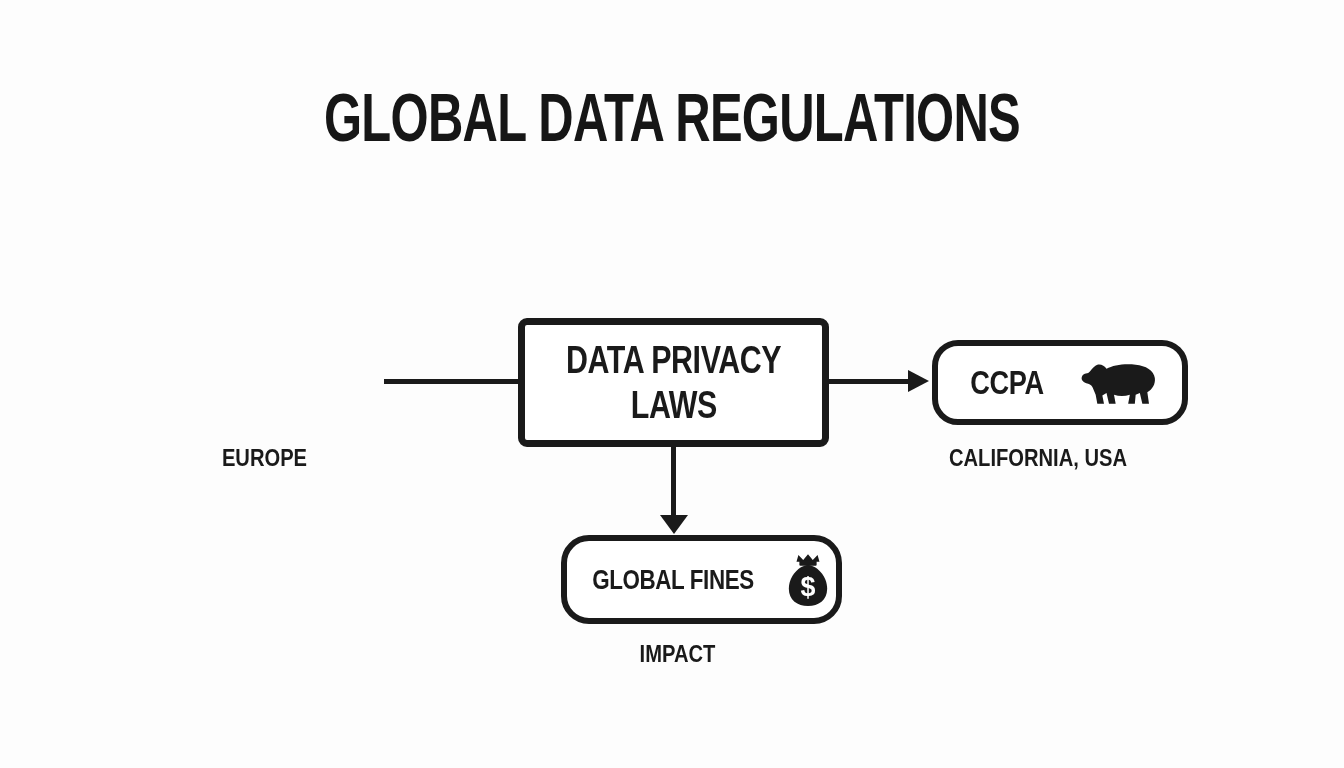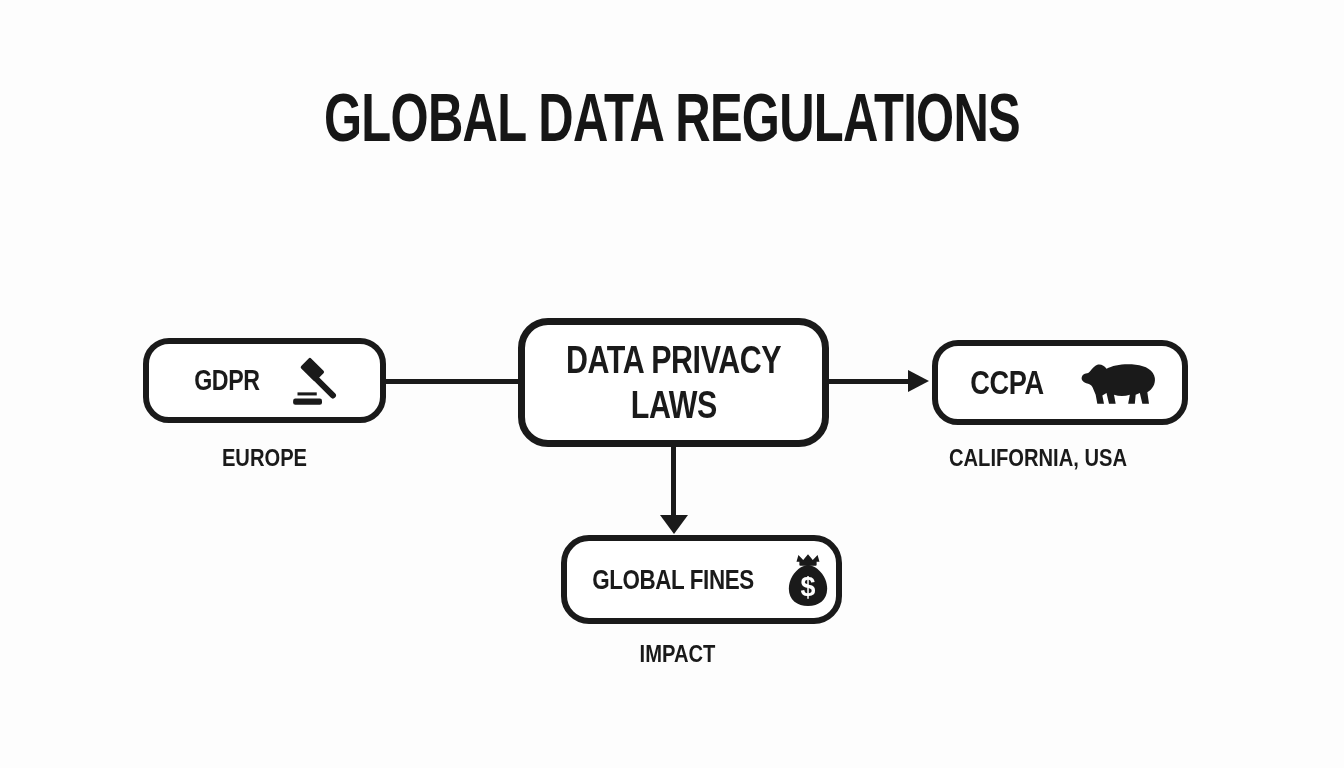--- a/index.html
+++ b/index.html
@@ -54,21 +54,21 @@
     left: 143px; top: 338px;
     width: 243px; height: 85px;
     border-radius: 26px;
     font-size: 29px;
     gap: 20px;
   }
   #node-privacy {
     left: 518px; top: 318px;
     width: 311px; height: 129px;
     border-width: 7px;
-    border-radius: 30px;
+    border-radius: 9px;
     font-size: 38px;
     flex-direction: column;
     line-height: 1.18;
     text-align: center;
   }
   #node-ccpa {
     left: 932px; top: 340px;
     width: 256px; height: 85px;
     border-radius: 26px;
     font-size: 34px;
@@ -125,31 +125,20 @@
 <div class="stage">
 
   <h1 class="title">GLOBAL DATA REGULATIONS</h1>
 
   <div class="conn" id="conn-gdpr-privacy"></div>
   <div class="conn" id="conn-privacy-ccpa"></div>
   <div class="arrowhead" id="arrowhead-ccpa"></div>
   <div class="conn" id="conn-privacy-fines"></div>
   <div class="arrowhead" id="arrowhead-fines"></div>
 
-  <div class="node" id="node-gdpr">
-    <span class="node-label">GDPR</span>
-    <span class="icon">
-      <svg width="56" height="56" viewBox="0 0 64 64" fill="#1a1a1a" xmlns="http://www.w3.org/2000/svg">
-        <rect x="17" y="11" width="24" height="16" rx="2" transform="rotate(45 29 19)"></rect>
-        <rect x="0" y="-3.5" width="31" height="7" rx="3.5" transform="translate(33 29) rotate(45)"></rect>
-        <rect x="12" y="45" width="22" height="3.5"></rect>
-        <rect x="7" y="52" width="33" height="7" rx="2.5"></rect>
-      </svg>
-    </span>
-  </div>
   <div class="region-label" id="region-gdpr">EUROPE</div>
 
   <div class="node" id="node-privacy">
     <span class="node-label">DATA PRIVACY</span>
     <span class="node-label">LAWS</span>
   </div>
 
   <div class="node" id="node-ccpa">
     <span class="node-label">CCPA</span>
     <span class="icon">

